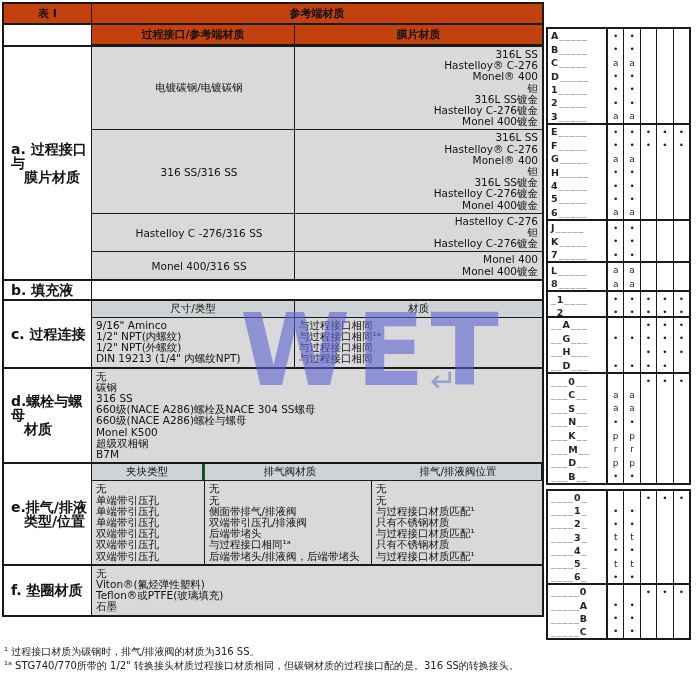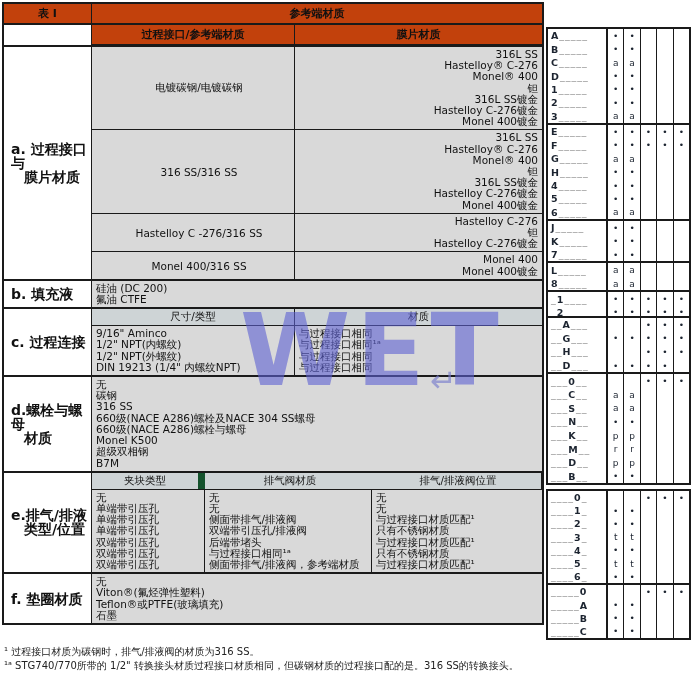--- a/index.html
+++ b/index.html
@@ -30,21 +30,21 @@
   .a-if{width:203px;flex:0 0 203px;border-right:1px solid #1a1a1a;box-sizing:border-box;
         display:flex;align-items:center;justify-content:center;text-align:center;
         font-size:10.5px;background:#d9d9d9;padding-left:12px;}
   .a-dia{flex:1;background:#d9d9d9;padding:2px 4px;text-align:right;}
   .a-dia>div{font-size:10.5px;line-height:11.2px;white-space:nowrap;}
   
   .subhdr-row{display:flex;border-bottom:1px solid #1a1a1a;}
   .sh{background:#ced4d6;font-weight:normal;font-size:10.5px;text-align:center;
       padding:1px 2px;box-sizing:border-box;}
   .shA{width:203px;flex:0 0 203px;border-right:1px solid #1a1a1a;}
-  .shE1{width:113px;flex:0 0 113px;border-right:7px solid #14532d;}
+  .shE1{width:113px;flex:0 0 113px;border-right:3px solid #14532d;}
   .shE2{width:167px;flex:0 0 167px;border-right:1px solid #1a1a1a;}
   .body-split{display:flex;}
   .c-colA{width:203px;flex:0 0 203px;border-right:1px solid #1a1a1a;box-sizing:border-box;}
   .e-col1{width:113px;flex:0 0 113px;border-right:1px solid #1a1a1a;box-sizing:border-box;}
   .e-col2{width:167px;flex:0 0 167px;border-right:1px solid #1a1a1a;box-sizing:border-box;}
   
   .code-box{position:absolute;left:546px;width:145px;border:2px solid #1a1a1a;background:#fff;box-sizing:border-box;}
   .cb-group{border-top:2px solid #1a1a1a;}
   .cb-group:first-child{border-top:none;}
   .cb-row{display:flex;align-items:stretch;}
@@ -124,24 +124,20 @@
             <div>Monel 400镀金</div>
           </div>
         </div>
       </div>
   </div>
 
   <div class="section">
     <div class="label-cell">
         <div>b. 填充液</div>
       </div>
-    <div class="sec-content lines">
-        <div>硅油 (DC 200)</div>
-        <div>氟油 CTFE</div>
-      </div>
   </div>
 
   <div class="section">
     <div class="label-cell">
         <div>c. 过程连接</div>
       </div>
     <div class="sec-content">
       <div class="subhdr-row">
         <div class="sh shA">尺寸/类型</div>
         <div class="sh flex1">材质</div>
@@ -201,21 +197,21 @@
             <div>双端带引压孔</div>
             <div>双端带引压孔</div>
           </div>
         <div class="e-col2 lines">
             <div>无</div>
             <div>无</div>
             <div>侧面带排气/排液阀</div>
             <div>双端带引压孔/排液阀</div>
             <div>后端带堵头</div>
             <div>与过程接口相同¹ᵃ</div>
-            <div>侧面带排气/排液阀，参考端材质</div>
+            <div>后端带堵头/排液阀，后端带堵头</div>
           </div>
         <div class="flex1 lines">
             <div>无</div>
             <div>无</div>
             <div>与过程接口材质匹配¹</div>
             <div>只有不锈钢材质</div>
             <div>与过程接口材质匹配¹</div>
             <div>只有不锈钢材质</div>
             <div>与过程接口材质匹配¹</div>
           </div>

